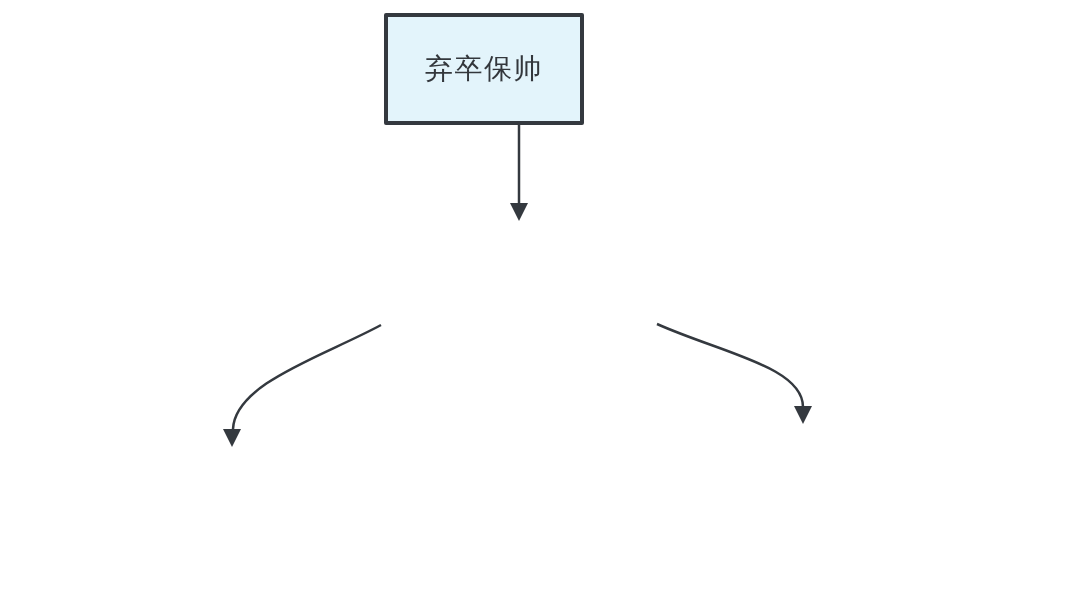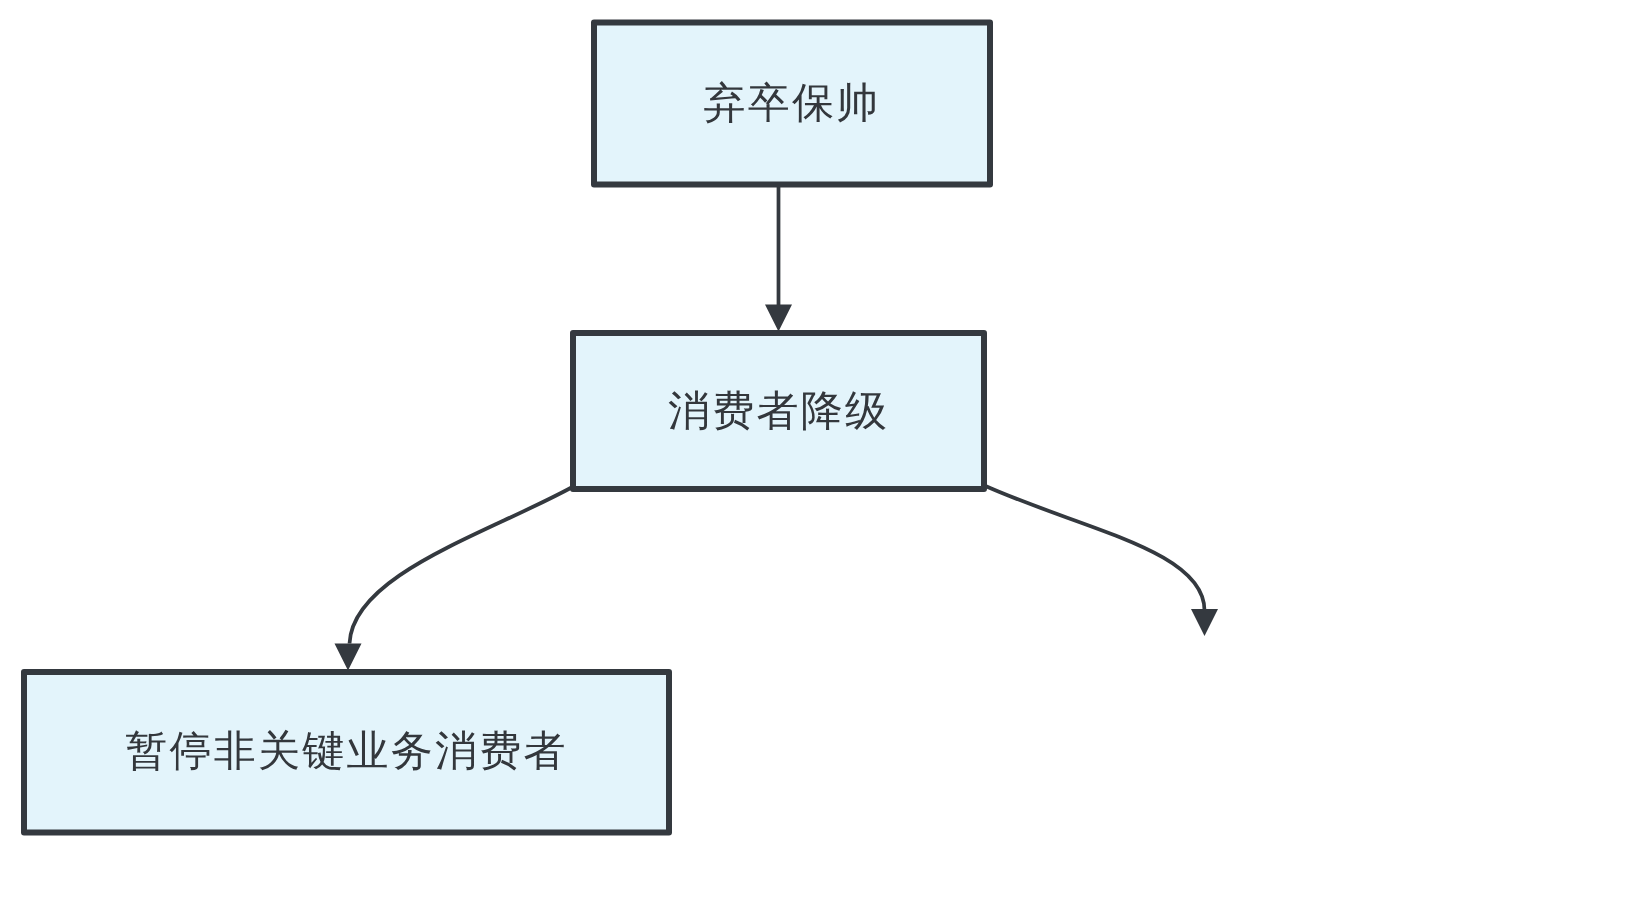--- a/index.html
+++ b/index.html
@@ -32,21 +32,21 @@
     display: flex;
     align-items: center;
     justify-content: center;
     text-align: center;
     color: #33373c;
     font-size: 28px;
     letter-spacing: 1.5px;
     line-height: 1.6;
     white-space: pre-line;
   }
-  .node-root   { left: 394px; top: 13px;  width: 268px; height: 112px; }
+  .node-root   { left: 384px; top: 13px;  width: 200px; height: 112px; }
   .node-middle { left: 380px; top: 220px; width: 278px; height: 108px; }
   .node-left   { left: 14px;  top: 446px; width: 434px; height: 111px; }
   .node-right  { left: 545px; top: 423px; width: 518px; height: 157px; }
   .edge-path {
     fill: none;
     stroke: #34393f;
     stroke-width: 2.5px;
   }
   .edge-head {
     fill: #34393f;
@@ -73,22 +73,16 @@
     <g>
       <path class="edge-path" d="M657 324 C 722 353, 803 367, 803 407"></path>
       <polygon class="edge-head" points="803,424 794,406 812,406"></polygon>
     </g>
   </svg>
 
   <div class="flow-node node-root">
     <span>弃卒保帅</span>
   </div>
 
-  <div class="flow-node node-middle">
-    <span>消费者降级</span>
-  </div>
 
-  <div class="flow-node node-left">
-    <span>暂停非关键业务消费者</span>
-  </div>
 
 
 </div>
 
 </body></html>

